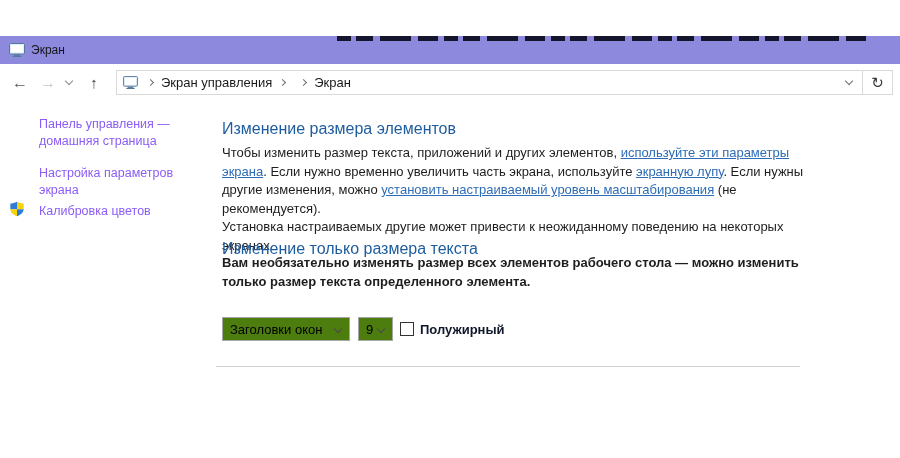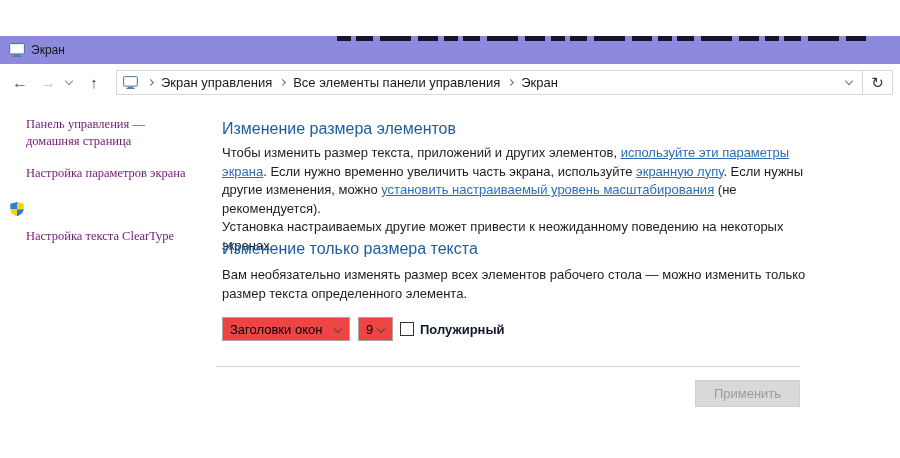--- a/index.html
+++ b/index.html
@@ -32,41 +32,41 @@
                border-right:1.3px solid #6d6d6d; transform:rotate(45deg); margin:0 8px; }
   .crumb { font-size:13px; color:#1a1a1a; cursor:default; }
   .addr-dd { width:26px; height:100%; display:flex; align-items:center; justify-content:center; }
   .addr-dd .dd { width:6px; height:6px; border-right:1.4px solid #6d6d6d; border-bottom:1.4px solid #6d6d6d;
                  transform:rotate(45deg); margin-top:-3px; }
   .refresh { width:30px; height:100%; border-left:1px solid #d9d9d9; display:flex;
              align-items:center; justify-content:center; font-size:15px; color:#3a3a3a; }
 
   
   .sidebar { position:absolute; top:66px; left:0; width:212px; height:392px; }
-  .side-item { position:absolute; left:0; padding-left:26px; width:205px; font-size:12.5px;
-               line-height:17px; color:#701a75; cursor:default;font-family:Liberation Serif, serif; }
+  .side-item { position:absolute; left:0; padding-left:39px; width:205px; font-size:12.5px;
+               line-height:17px; color:#8b5cf6; cursor:default; }
   .si-1 { top:14px;  width:190px; }
   .si-2 { top:63px;  width:190px; }
   .si-3 { top:101px; white-space:nowrap; }
   .si-4 { top:126px; white-space:nowrap; }
   .shield { position:absolute; left:9px; top:99px; width:16px; height:16px; }
 
   
   .main { position:absolute; left:222px; top:66px; width:578px; height:392px; }
   .main h1 { position:absolute; font-size:16px; font-weight:400; color:#1d5c9e; white-space:nowrap; }
   .h-resize { top:18px; }
   .h-textsize { top:138px; }
   .para { position:absolute; width:600px; font-size:13px; line-height:18.6px; color:#1e1e1e; }
   .p-resize { top:42px; }
-  .p-textsize { top:164px; }
+  .p-textsize { top:152px;font-weight:bold; }
   .link { color:#2e6db6; text-decoration:underline; cursor:pointer; }
   .block-sentence { display:block; }
 
   .controls { position:absolute; top:215px; left:0; display:flex; align-items:center; }
-  .combo { position:relative; height:24px; background:#ef4444; border:1px solid #a6a6a6;
+  .combo { position:relative; height:24px; background:#4d7c0f; border:1px solid #a6a6a6;
            display:flex; align-items:center; font-size:13px; color:#000; cursor:default; }
   .combo-font { width:128px; padding-left:7px; margin-right:8px; }
   .combo-size { width:35px;  padding-left:7px; margin-right:7px; }
   .combo .dd { position:absolute; right:8px; top:8px; width:6px; height:6px;
                border-right:1.3px solid #4a4a4a; border-bottom:1.3px solid #4a4a4a; transform:rotate(45deg); }
   .checkbox { width:14px; height:14px; border:1px solid #333; background:#fff; margin-right:6px; }
   .chk-label { font-size:13px; color:#0f172a;font-weight:bold; }
 
   .sep { position:absolute; top:264px; left:-6px; width:584px; border-top:1px solid #d2d2d2; }
   .apply-btn { position:absolute; top:278px; left:473px; width:105px; height:27px;
@@ -99,21 +99,20 @@
       <div class="crumbs">
         <svg width="15" height="13" viewBox="0 0 16 14" style="margin-right:2px">
           <rect x="0.5" y="0.5" width="15" height="10.5" rx="1" fill="#dfeefb" stroke="#55799c"></rect>
           <rect x="2" y="2" width="12" height="7.5" fill="#ffffff"></rect>
           <rect x="5" y="11.5" width="6" height="1.3" fill="#55799c"></rect>
           <rect x="3.5" y="12.8" width="9" height="1.2" fill="#55799c"></rect>
         </svg>
         <span class="crumb-sep"></span>
         <span class="crumb">Экран управления</span>
         <span class="crumb-sep"></span>
-        <span class="crumb">Все элементы панели управления</span>
         <span class="crumb-sep"></span>
         <span class="crumb">Экран</span>
       </div>
       <div class="addr-dd">
           <span class="dd"></span>
         </div>
       <div class="refresh">↻</div>
     </div>
   </div>
 
@@ -126,21 +125,21 @@
         <path d="M8 0.8 C5.6 2.1 3.4 2.5 1.3 2.6 L1.3 7.8 C1.3 11.4 4.4 14.1 8 15.2 C11.6 14.1 14.7 11.4 14.7 7.8 L14.7 2.6 C12.6 2.5 10.4 2.1 8 0.8 Z"></path>
       </clipPath>
         </defs>
       <g clip-path="url(#shieldclip)">
         <rect x="0" y="0" width="8" height="8.3" fill="#2f7cd6"></rect>
         <rect x="8" y="0" width="8" height="8.3" fill="#f5d40c"></rect>
         <rect x="0" y="8.3" width="8" height="8" fill="#f5d40c"></rect>
         <rect x="8" y="8.3" width="8" height="8" fill="#2f7cd6"></rect>
       </g>
     </svg>
-    <div class="side-item si-4">Настройка текста ClearType</div>
+    <div class="side-item si-3">Калибровка цветов</div>
   </div>
 
   <div class="main">
     <h1 class="h-resize">Изменение размера элементов</h1>
 
     <div class="para p-resize">
       <span>Чтобы изменить размер текста, приложений и других элементов, </span><span class="link">используйте эти параметры экрана</span><span>. Если нужно временно увеличить часть экрана, используйте </span><span class="link">экранную лупу</span><span>. Если нужны другие изменения, можно </span><span class="link">установить настраиваемый уровень масштабирования</span><span> (не рекомендуется).</span>
       <span class="block-sentence">Установка настраиваемых другие может привести к неожиданному поведению на некоторых экранах.</span>
     </div>
 
@@ -154,16 +153,15 @@
       </div>
       <div class="combo combo-size">
         <span>9</span>
         <span class="dd"></span>
       </div>
       <div class="checkbox"></div>
       <span class="chk-label">Полужирный</span>
     </div>
 
     <div class="sep"></div>
-    <button class="apply-btn" disabled="">Применить</button>
   </div>
 
 </div>
 
 </body></html>

